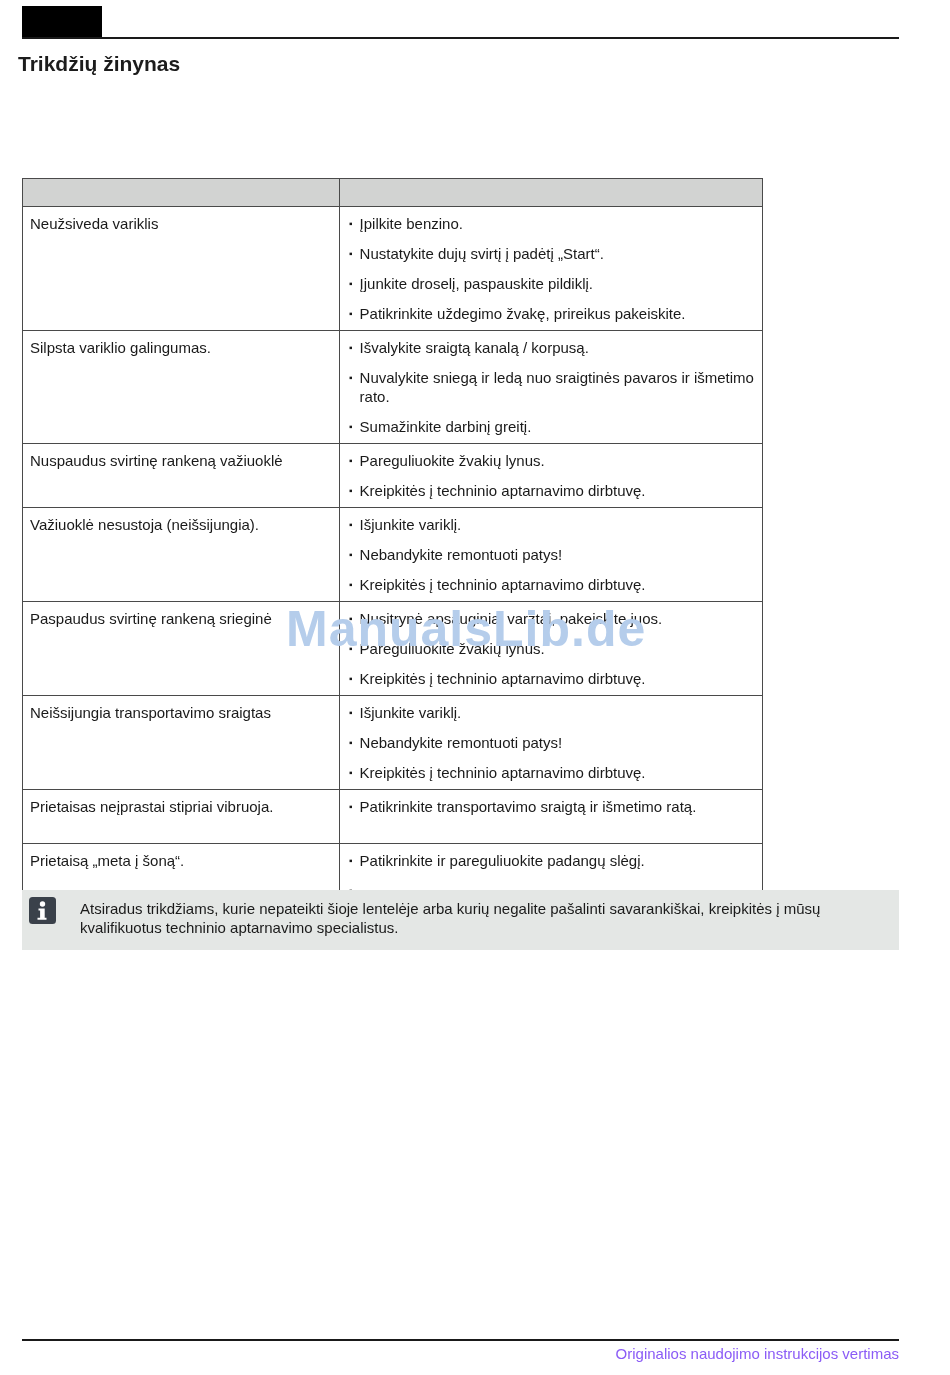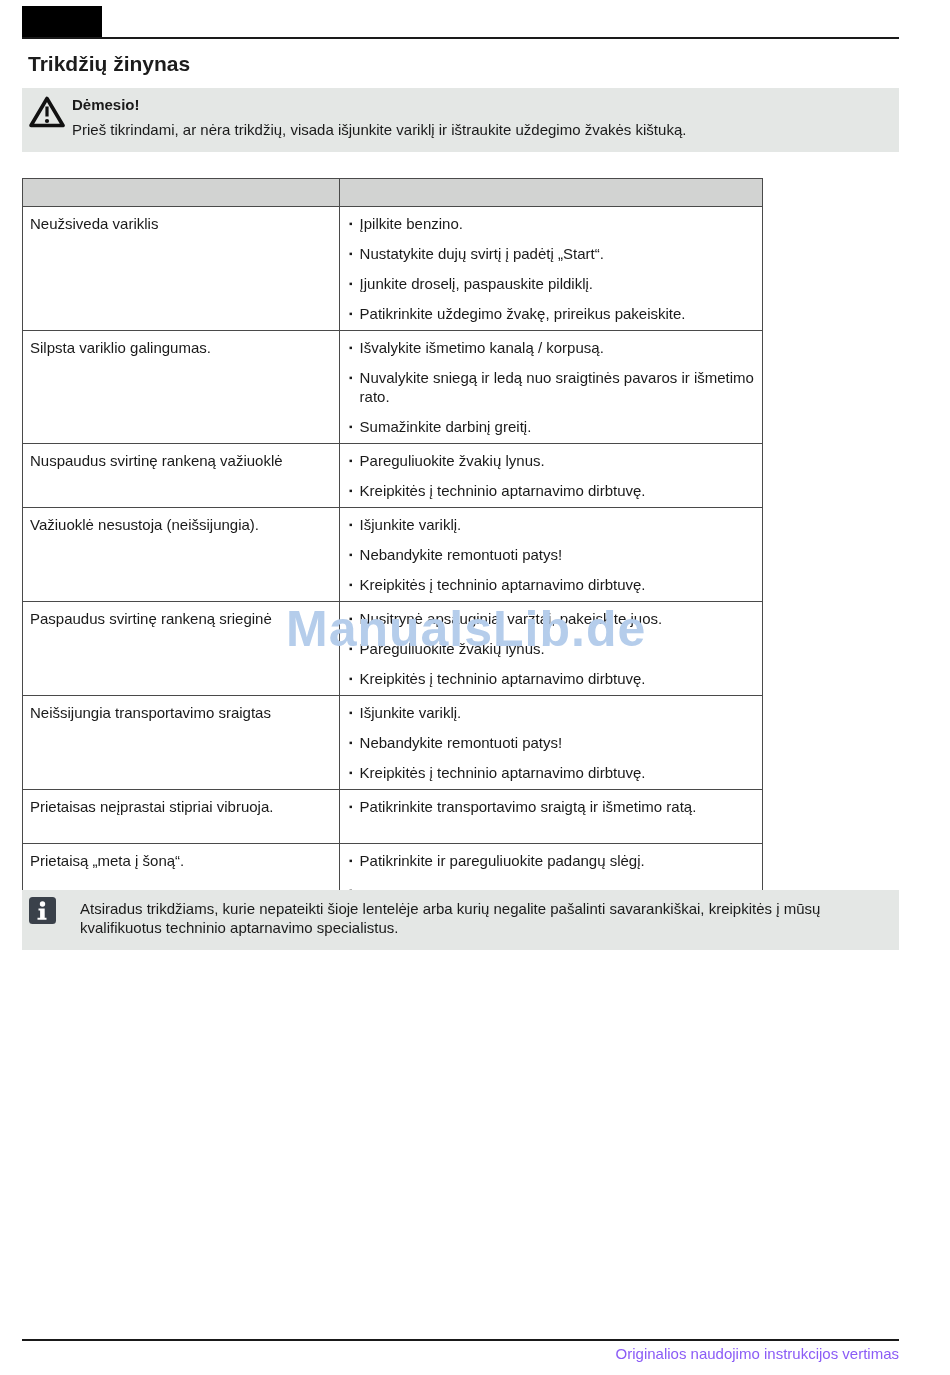--- a/index.html
+++ b/index.html
@@ -2,21 +2,21 @@
 <html><head>
 <meta charset="utf-8">
 <style>
   html,body{margin:0;padding:0;background:#ffffff;}
   body{width:950px;height:1375px;font-family:"Liberation Sans",sans-serif;color:#1a1a1a;position:relative;overflow:hidden;}
   .page{position:absolute;inset:0;}
 
   .logo-block{position:absolute;left:22px;top:6px;width:80px;height:32px;background:#000;}
   .header-rule{position:absolute;left:22px;top:37px;width:877px;height:2px;background:#1a1a1a;}
 
-  .page-title{position:absolute;left:28px;top:52px;font-size:21px;font-weight:bold;color:#1c1c1c;margin:0;}
+  .page-title{position:absolute;left:18px;top:52px;font-size:21px;font-weight:bold;color:#1c1c1c;margin:0;}
 
   .notice-box{position:absolute;left:22px;width:877px;background:#e4e7e5;box-sizing:border-box;}
   .warning-box{top:88px;min-height:64px;padding:8px 14px 12px 50px;}
   .notice-icon{position:absolute;left:7px;top:8px;}
   .warning-title{font-weight:bold;font-size:15px;margin:0 0 7px 0;}
   .notice-text{font-size:15px;line-height:19px;margin:0;}
 
   .trouble-table{position:absolute;left:22px;top:178px;width:741px;border-collapse:collapse;table-layout:fixed;}
   .trouble-table th,.trouble-table td{border:1.5px solid #4a4a4a;vertical-align:top;box-sizing:border-box;}
   .trouble-table th{background:#d2d3d2;height:28px;}
@@ -40,31 +40,20 @@
 </head>
 <body>
 
 <div class="page">
 
   <div class="logo-block"></div>
   <div class="header-rule"></div>
 
   <h1 class="page-title">Trikdžių žinynas</h1>
 
-  <div class="notice-box warning-box">
-    <span class="notice-icon">
-      <svg width="36" height="32" viewBox="0 0 36 32">
-        <path d="M18 2.5 L34 29.5 L2 29.5 Z" fill="none" stroke="#111" stroke-width="3.6" stroke-linejoin="round"></path>
-        <rect x="16.4" y="10.5" width="3.2" height="10" fill="#111"></rect>
-        <circle cx="18" cy="25" r="2.1" fill="#111"></circle>
-      </svg>
-    </span>
-    <p class="warning-title">Dėmesio!</p>
-    <p class="notice-text">Prieš tikrindami, ar nėra trikdžių, visada išjunkite variklį ir ištraukite uždegimo žvakės kištuką.</p>
-  </div>
 
   <table class="trouble-table">
     <colgroup>
         <col class="c1">
         <col class="c2">
       </colgroup>
     <thead>
       <tr>
         <th></th>
         <th></th>
@@ -91,21 +80,21 @@
               <span>Patikrinkite uždegimo žvakę, prireikus pakeiskite.</span>
             </div>
           </td>
   </tr>
 
   <tr>
     <td class="problem-cell">Silpsta variklio galingumas.</td>
     <td class="solution-cell">
             <div class="solution-line">
               <span class="bullet">▪</span>
-              <span>Išvalykite išmetimo kanalą / korpusą.</span>
+              <span>Išvalykite sraigtą kanalą / korpusą.</span>
             </div>
             <div class="solution-line">
               <span class="bullet">▪</span>
               <span>Nuvalykite sniegą ir ledą nuo sraigtinės pavaros ir išmetimo rato.</span>
             </div>
             <div class="solution-line">
               <span class="bullet">▪</span>
               <span>Sumažinkite darbinį greitį.</span>
             </div>
           </td>

